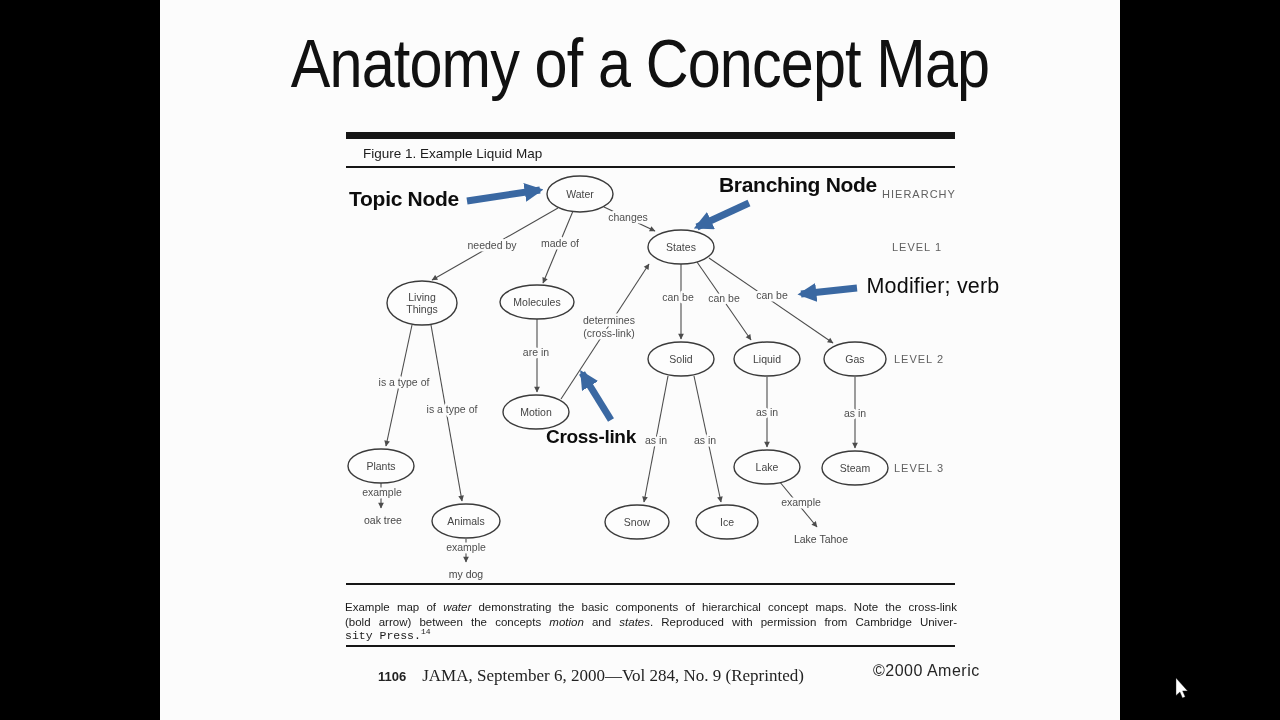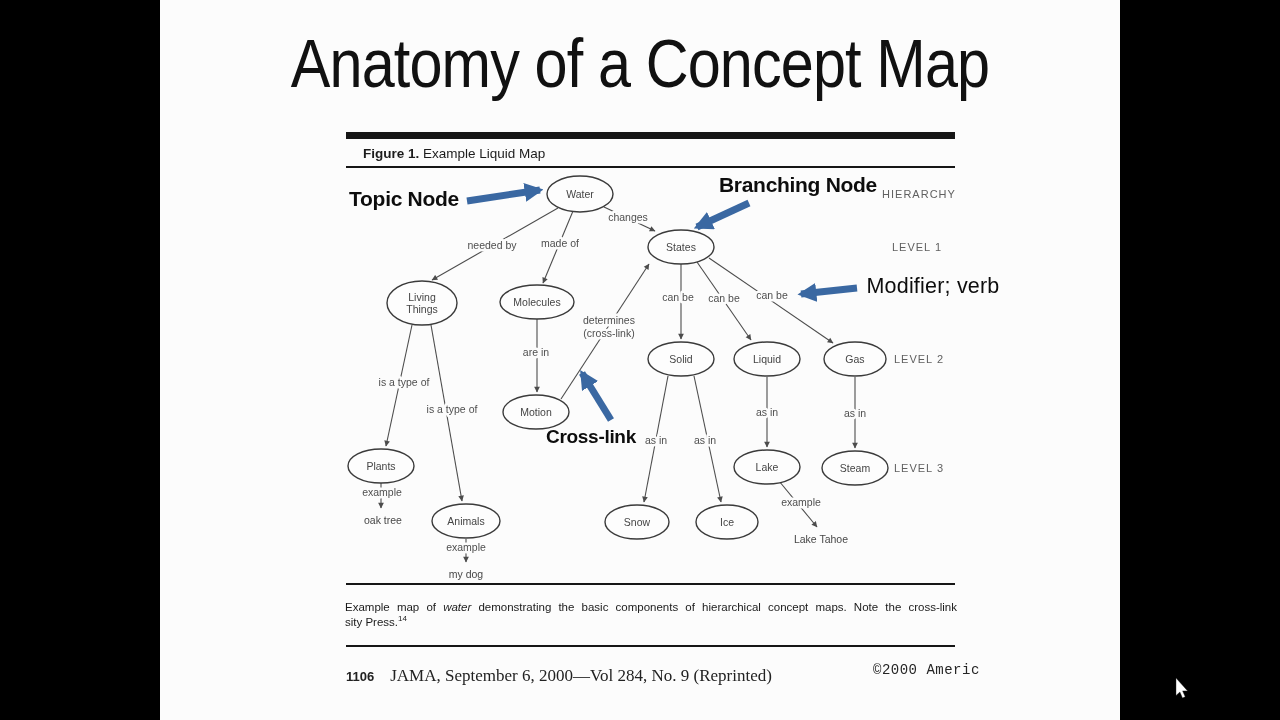--- a/index.html
+++ b/index.html
@@ -4,32 +4,32 @@
 <style>
   html,body{margin:0;padding:0;}
   body{width:1280px;height:720px;background:#000;position:relative;overflow:hidden;
        font-family:"Liberation Sans",sans-serif;}
   .slide{position:absolute;left:160px;top:0;width:960px;height:720px;background:#fcfcfc;}
   .title{position:absolute;left:160px;top:24px;width:960px;text-align:center;
          font-size:69px;color:#111;letter-spacing:-1px;
          transform:scaleX(.86);transform-origin:50% 0;white-space:nowrap;}
   .bar{position:absolute;background:#161616;}
   .fig-header{position:absolute;left:347px;top:146px;font-size:13.5px;color:#1c1c1c;white-space:nowrap;}
-  .fig-header .b{font-weight:bold;padding-left:16px;}
+  .fig-header .b{font-weight:normal;padding-left:16px;}
   .caption{position:absolute;left:345px;top:600px;width:612px;font-size:11.5px;
            line-height:14.6px;color:#1b1b1b;}
   .caption-line{text-align:justify;text-align-last:justify;}
-  .caption-line.last{text-align:center;text-align-last:left;}
+  .caption-line.last{text-align:center;text-align-last:left;font-family:Liberation Mono, monospace;}
   .caption i{font-style:italic;}
   .caption sup{font-size:8px;vertical-align:super;line-height:0;}
   .footer{position:absolute;left:346px;top:666px;white-space:nowrap;color:#222;}
-  .footer .page{font-family:"Liberation Sans",sans-serif;font-weight:bold;font-size:13px;margin-right:16px;}
+  .footer .page{font-family:"Liberation Sans",sans-serif;font-weight:bold;font-size:13px;margin-right:16px;margin-left:32px;}
   .footer .cite{font-family:"Liberation Serif",serif;font-size:17px;}
   .copyright{position:absolute;left:873px;top:662px;width:122px;overflow:hidden;white-space:nowrap;
-             font-family:Liberation Mono, monospace;font-size:14px;letter-spacing:.5px;color:#252525;}
+             font-family:Liberation Sans, sans-serif;font-size:16px;letter-spacing:.5px;color:#252525;}
   svg.overlay{position:absolute;left:0;top:0;width:1280px;height:720px;}
   .node-ellipse{fill:#fdfdfd;stroke:#3b3b3b;stroke-width:1.4;}
   .node-label{font-size:10.5px;fill:#454545;text-anchor:middle;}
   .edge{stroke:#4c4c4c;stroke-width:1.1;fill:none;}
   .edge-label{font-size:10.5px;fill:#4f4f4f;text-anchor:middle;
               paint-order:stroke;stroke:#fcfcfc;stroke-width:5;stroke-linejoin:round;}
   .leaf-label{font-size:10.5px;fill:#474747;text-anchor:middle;
               paint-order:stroke;stroke:#fcfcfc;stroke-width:4;}
   .hier-label{font-size:11px;fill:#606060;letter-spacing:1px;text-anchor:middle;}
   .annot{font-size:21px;font-weight:bold;fill:#0d0d0d;text-anchor:middle;letter-spacing:-.3px;}
@@ -178,20 +178,21 @@
       <line x1="611" y1="420" x2="582" y2="373" class="blue-arrow" marker-end="url(#bluehead)"></line>
       <text x="591" y="443" class="annot small">Cross-link</text>
     </g>
   <polygon points="1176,678 1176,695.5 1179.9,692 1182.5,698 1185.2,696.7 1182.6,690.9 1187.6,690.9" fill="#ffffff" stroke="#222" stroke-width="0.4"></polygon>
 </svg>
 
 <div class="bar" style="left:346px;top:583px;width:609px;height:2px;"></div>
 
 <div class="caption" id="caption">
     <div class="caption-line"><span>Example map of </span><i>water</i><span> demonstrating the basic components of hierarchical concept maps. Note the cross-link</span></div>
+    <div class="caption-line"><span>(bold arrow) between the concepts </span><i>motion</i><span> and </span><i>states</i><span>. Reproduced with permission from Cambridge Univer-</span></div>
     <div class="caption-line last"><span>sity Press.</span><sup>14</sup></div>
   </div>
 
 <div class="bar" style="left:346px;top:645px;width:609px;height:2px;"></div>
 
 <div class="footer">
   <span class="page">1106</span><span class="cite">JAMA, September 6, 2000—Vol 284, No. 9 (Reprinted)</span>
 </div>
 
 <div class="copyright">©2000 Americ</div>

